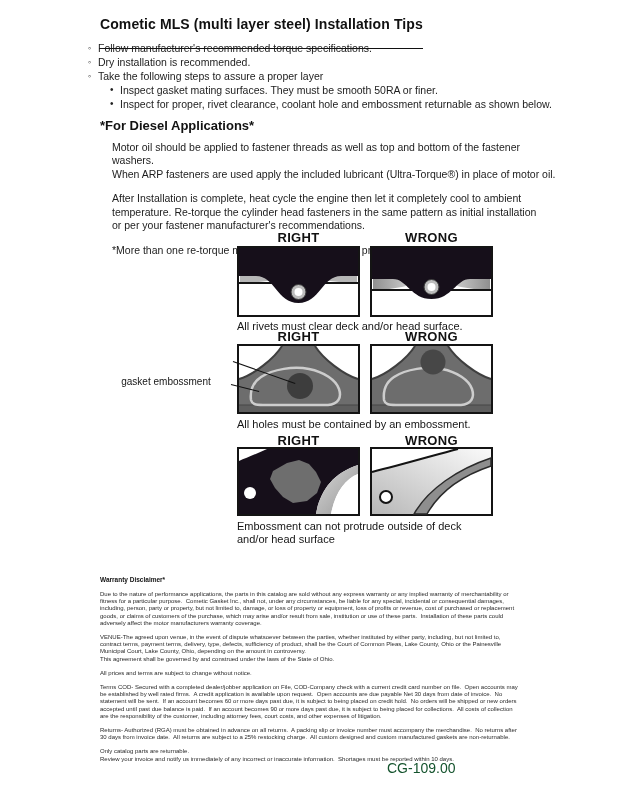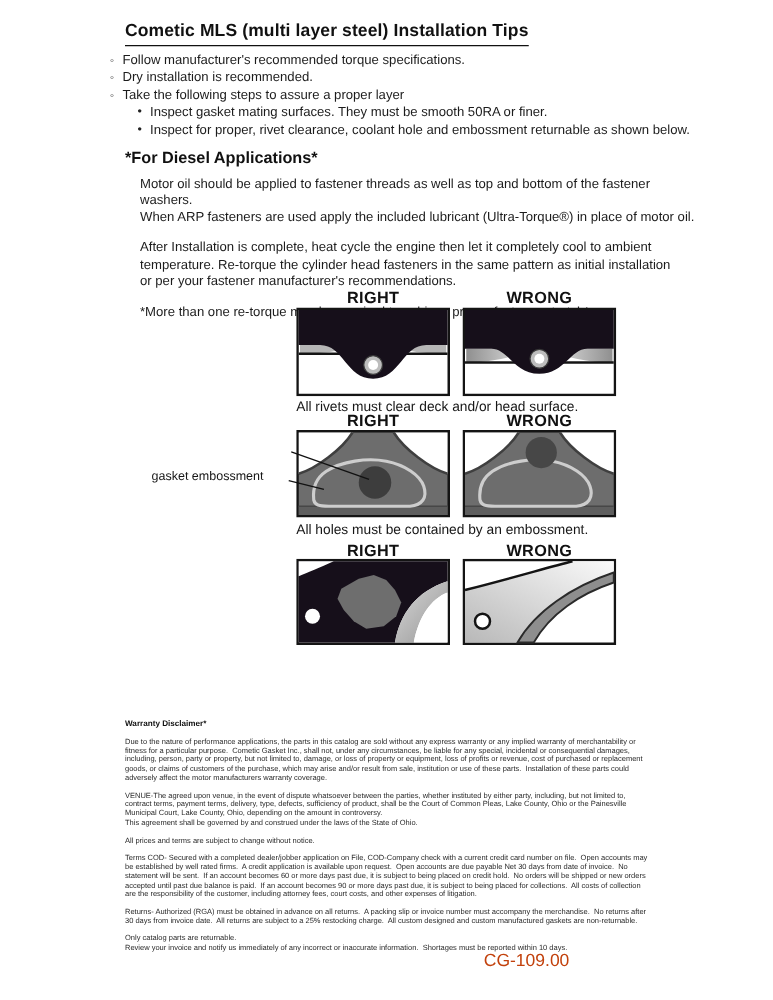--- a/index.html
+++ b/index.html
@@ -5,21 +5,21 @@
   html,body{margin:0;padding:0;}
   body{
     width:618px;height:800px;position:relative;background:#ffffff;
     font-family:"Liberation Sans","DejaVu Sans",sans-serif;color:#1c1c1c;
     overflow:hidden;
   }
   .abs{position:absolute;}
   
   .doc-title{
     left:100px;top:16px;font-size:14px;font-weight:bold;color:#111;
-    border-bottom:1.5px solid #111;padding-bottom:4px;letter-spacing:.1px;
+    border-bottom:1.5px solid #111;padding-bottom:16px;letter-spacing:.1px;
   }
   
   .bullets{left:88px;top:41px;width:470px;font-size:10.5px;line-height:14px;}
   .b-row{display:flex;}
   .b-marker{width:10px;flex:0 0 10px;font-size:9px;line-height:14px;color:#222;}
   .b-sub{margin-left:22px;}
   .b-sub .b-marker{font-size:10px;}
   
   .diesel{left:100px;top:119px;width:460px;font-size:10.5px;line-height:13.5px;}
   .diesel h2{margin:0 0 8px 0;font-size:13px;font-weight:bold;color:#111;}
@@ -31,21 +31,21 @@
   .fig-label + .fig-label{margin-left:10px;}
   .fig-box{width:123px;}
   .caption{font-size:11px;color:#161616;line-height:12.5px;}
   .annot{font-size:10px;color:#161616;text-align:right;white-space:pre-line;line-height:11px;}
   .leader{position:absolute;height:0;border-top:1px solid #111;transform-origin:left center;z-index:6;}
   
   .warranty{left:100px;top:576px;width:432px;color:#2a2a2a;}
   .warranty h3{margin:0 0 8px 0;font-size:6.5px;font-weight:bold;color:#111;}
   .fine{font-size:6px;line-height:7.2px;white-space:pre;margin:0 0 7px 0;letter-spacing:0;}
   
-  .footer{left:387px;top:760px;font-size:14px;color:#c2410c;}
+  .footer{left:387px;top:760px;font-size:14px;color:#14532d;}
   svg{display:block;}
 </style>
 </head>
 <body>
 
 <div class="abs doc-title">Cometic MLS (multi layer steel) Installation Tips</div>
 
 <div class="abs bullets">
   <div class="b-row">
     <span class="b-marker">◦</span>
@@ -193,20 +193,22 @@
         </linearGradient>
       </defs>
       <rect x="1" y="1" width="121" height="67" fill="#ffffff" stroke="#141414" stroke-width="2"></rect>
       <path d="M2,25 C38,16 68,7 88,2 L121,2 L121,11 C88,22 58,42 44,67 L2,67 Z" fill="url(#w3g)"></path>
       <path d="M2,25 C38,16 68,7 88,2" fill="none" stroke="#141414" stroke-width="2"></path>
       <path d="M121,11 C88,22 58,42 44,67 L57,67 C70,44 94,28 121,19 Z" fill="#8e8e8e" stroke="#2a2a2a" stroke-width="1.5"></path>
       <circle cx="16" cy="50" r="6" fill="#ffffff" stroke="#141414" stroke-width="2"></circle>
     </svg>
   </div>
 
+  <div class="abs caption" style="left:237px;top:292px;white-space:pre-line;">Embossment can not protrude outside of deck
+and/or head surface</div>
 
 </div>
 
 <div class="abs warranty">
   <h3>Warranty Disclaimer*</h3>
   <p class="fine">Due to the nature of performance applications, the parts in this catalog are sold without any express warranty or any implied warranty of merchantability or
 fitness for a particular purpose.  Cometic Gasket Inc., shall not, under any circumstances, be liable for any special, incidental or consequential damages,
 including, person, party or property, but not limited to, damage, or loss of property or equipment, loss of profits or revenue, cost of purchased or replacement
 goods, or claims of customers of the purchase, which may arise and/or result from sale, institution or use of these parts.  Installation of these parts could
 adversely affect the motor manufacturers warranty coverage.</p>

